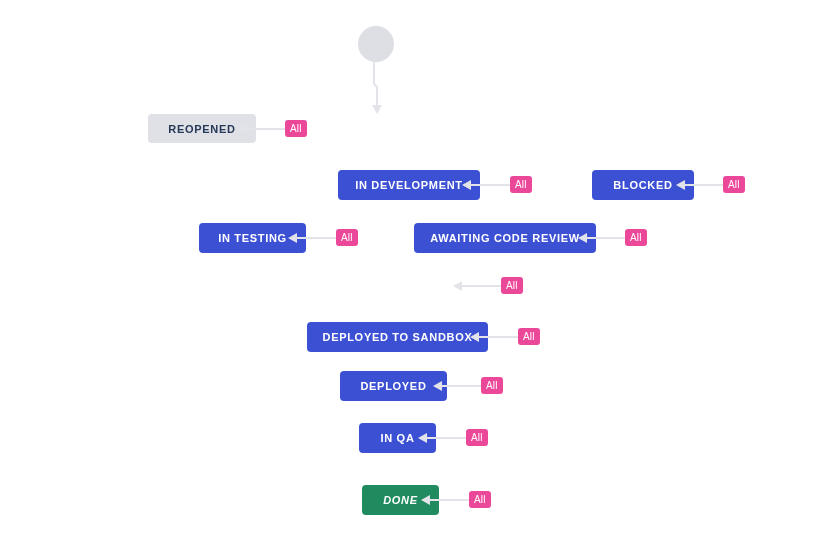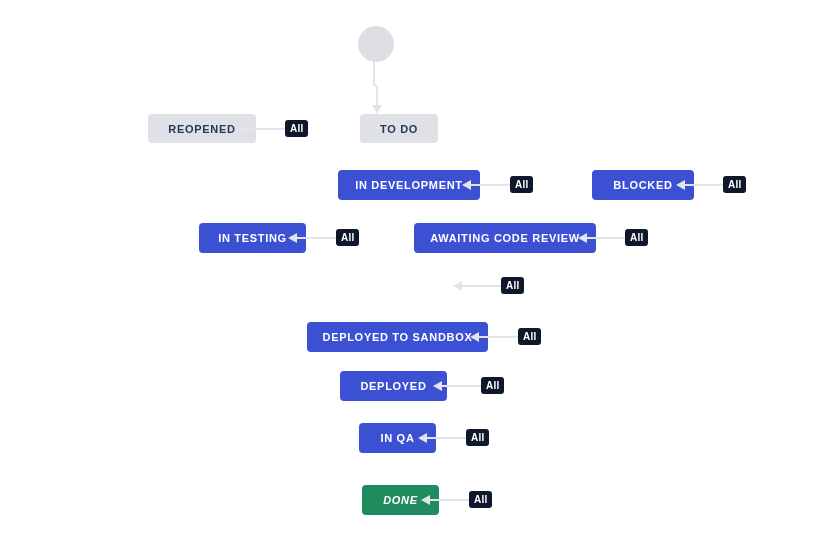--- a/index.html
+++ b/index.html
@@ -70,47 +70,44 @@
 
   
   .badge {
     position: absolute;
     display: flex;
     align-items: center;
     justify-content: center;
     box-sizing: border-box;
     height: 17px;
     padding: 0 5px;
-    background: #0f172a;
+    background: #ec4899;
     color: #ffffff;
     font-size: 10px;
-    font-weight: bold;
+    font-weight: normal;
     border-radius: 3px;
     letter-spacing: 0.2px;
     white-space: nowrap;
     user-select: none;
   }
 </style>
 </head>
 <body>
 
 <div id="canvas">
 
   <div class="start-circle" style="left:358px; top:26px;"></div>
 
   <div class="conn" style="left:370px; top:62px; width:20px; height:54px;">
     <svg width="20" height="54" viewBox="0 0 20 54">
       <path d="M 4 0 L 4 22 L 7 25 L 7 43" stroke="#E3E4E9" stroke-width="2" fill="none"></path>
       <path d="M 2 43 L 12 43 L 7 52 Z" fill="#E3E4E9"></path>
     </svg>
   </div>
 
-  <div class="node gray" style="left:338px; top:114px; width:78px; height:29px;">
-    <span>TO DO</span>
-  </div>
 
   <div class="node gray" style="left:126px; top:114px; width:108px; height:29px;">
     <span>REOPENED</span>
   </div>
 
   <div class="node blue" style="left:316px; top:170px; width:142px; height:30px;">
     <span>IN DEVELOPMENT</span>
   </div>
 
   <div class="node blue" style="left:570px; top:170px; width:102px; height:30px;">

